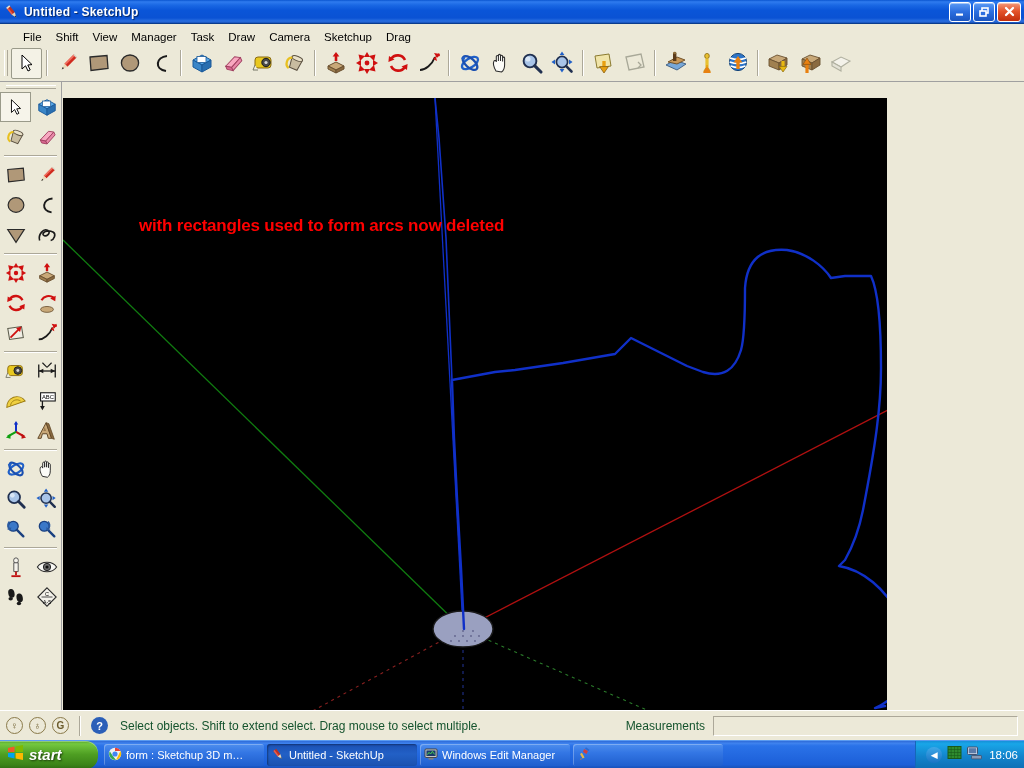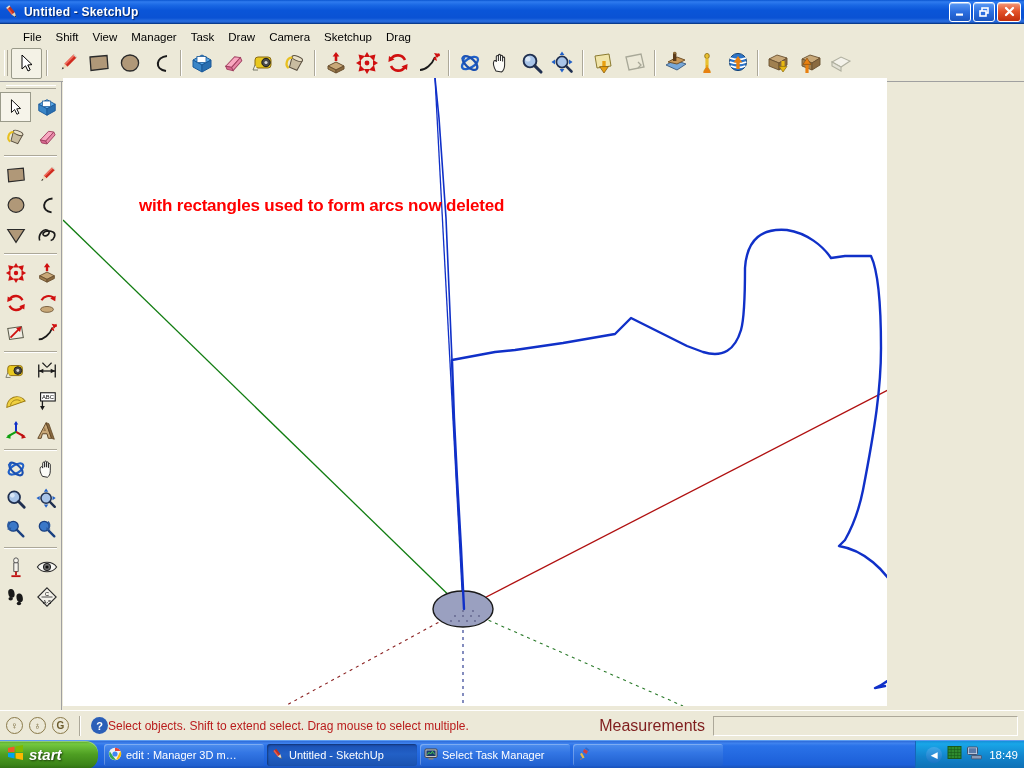--- a/index.html
+++ b/index.html
@@ -94,23 +94,23 @@
     border: 1px solid transparent;
   }
   .lbtn.active { border: 1px solid #9A9A8A; background: #F6F4EA; }
   .lsep {
     height: 1px; margin: 3px 4px 3px 4px;
     border-top: 1px solid #ACA899; border-bottom: 1px solid #FFFFFF;
   }
 
   
   .canvas {
-    position: absolute; left: 63px; top: 78px;
+    position: absolute; left: 63px; top: 98px;
     width: 824px; height: 628px;
-    background: #ffffff; overflow: hidden;
+    background: #000000; overflow: hidden;
   }
   .canvas svg { display: block; position: absolute; left: 0; top: 0; }
   .annotation {
     position: absolute; left: 76px; top: 118px;
     color: #FF0000; font-size: 17px; font-weight: bold;
     font-family: "Liberation Sans", sans-serif;
     white-space: nowrap; letter-spacing: -0.2px;
   }
 
   
@@ -128,22 +128,22 @@
   }
   .sb-vsep {
     width: 2px; height: 20px; margin: 0 10px;
     border-left: 1px solid #ACA899; border-right: 1px solid #FFF; flex: none;
   }
   .sb-help {
     width: 17px; height: 17px; border-radius: 50%;
     background: #2B5FB8; color: #fff; font-size: 11px; font-weight: bold;
     display: flex; align-items: center; justify-content: center; flex: none;
   }
-  .sb-text { font-size: 12px; color: #b91c1c; margin-left: 0; white-space: nowrap; }
-  .sb-meas-label { font-size: 16px; color: #7f1d1d; margin-left: auto; }
+  .sb-text { font-size: 12px; color: #14532d; margin-left: 12px; white-space: nowrap; }
+  .sb-meas-label { font-size: 12px; color: #14532d; margin-left: auto; }
   .sb-meas-input {
     width: 305px; height: 20px; margin-left: 8px; margin-right: 6px;
     background: #ECE9D8;
     border-top: 1px solid #ACA899; border-left: 1px solid #ACA899;
     border-right: 1px solid #FFFFFF; border-bottom: 1px solid #FFFFFF;
     flex: none;
   }
 
   
   .taskbar {
@@ -838,21 +838,21 @@
       <div class="task w1">
         <span>
           <svg width="14" height="14" viewBox="0 0 14 14">
             <circle cx="7" cy="7" r="6.2" fill="#F0F0F0"></circle>
             <path d="M7 .8 A6.2 6.2 0 0 1 12.4 4 L7 4 Z" fill="#EA4335"></path>
             <path d="M12.4 4 A6.2 6.2 0 0 1 8 13 L10.5 8 Z" fill="#FBBC05"></path>
             <path d="M8 13 A6.2 6.2 0 0 1 1.8 4.2 L4.5 8.5 Z" fill="#34A853"></path>
             <circle cx="7" cy="7" r="2.6" fill="#4285F4"></circle>
           </svg>
         </span>
-        <span class="task-label">edit : Manager 3D m…</span>
+        <span class="task-label">form : Sketchup 3D m…</span>
       </div>
 
       <div class="task w2 active">
         <span>
           <svg width="14" height="14" viewBox="0 0 16 16">
             <g transform="rotate(-38 8 8)">
               <rect x="6" y="2" width="4" height="8" fill="#C03020"></rect>
               <rect x="6" y="2" width="1.6" height="8" fill="#E86050"></rect>
               <polygon points="6,10 10,10 8,15" fill="#E8D8B8"></polygon>
               <polygon points="7.2,13.2 8.8,13.2 8,15" fill="#303030"></polygon>
@@ -864,21 +864,21 @@
 
       <div class="task w3">
         <span>
           <svg width="14" height="14" viewBox="0 0 14 14">
             <rect x="1" y="2" width="12" height="8.4" rx="1" fill="#D8D8D8" stroke="#404040" stroke-width="1"></rect>
             <rect x="2.4" y="3.4" width="9.2" height="5.6" fill="#1A3A6A"></rect>
             <path d="M3.4 7.6 L5 5.4 L6.6 7 L8.4 4.4 L10.6 7.4" fill="none" stroke="#4AE04A" stroke-width=".9"></path>
             <rect x="4.5" y="11" width="5" height="1.6" fill="#808080"></rect>
           </svg>
         </span>
-        <span class="task-label">Select Task Manager</span>
+        <span class="task-label">Windows Edit Manager</span>
       </div>
 
       <div class="task w4">
         <span>
           <svg width="14" height="14" viewBox="0 0 14 14">
             <path d="M4 11 L3 13 L5 12 Z" fill="#C08040"></path>
             <rect x="4.2" y="6" width="2.2" height="5.4" fill="#E8B848" transform="rotate(-30 5.3 8.7)"></rect>
             <path d="M7 2 L11 4 L9.5 7 L6 5 Z" fill="#D04040"></path>
             <path d="M8.5 1 L12 3.4" stroke="#2A6AD0" stroke-width="1.6"></path>
           </svg>
@@ -898,17 +898,17 @@
           </g>
         </svg>
       </span>
       <span>
         <svg width="15" height="15" viewBox="0 0 15 15">
           <rect x="0.5" y="2" width="10" height="7.5" rx="1" fill="#C8D4E4" stroke="#405070" stroke-width="1"></rect>
           <rect x="1.8" y="3.2" width="7.4" height="5" fill="#5A7AA8"></rect>
           <rect x="4.5" y="10.5" width="10" height="3.4" rx=".6" fill="#8A9AB4" stroke="#405070" stroke-width=".8"></rect>
         </svg>
       </span>
-      <span class="clock">18:49</span>
+      <span class="clock">18:06</span>
     </div>
   </div>
 
 </div>
 
 </body></html>

